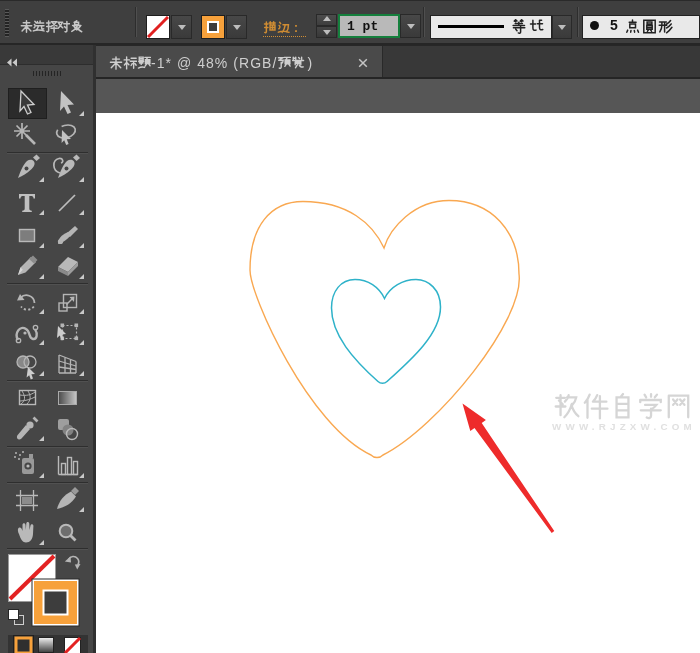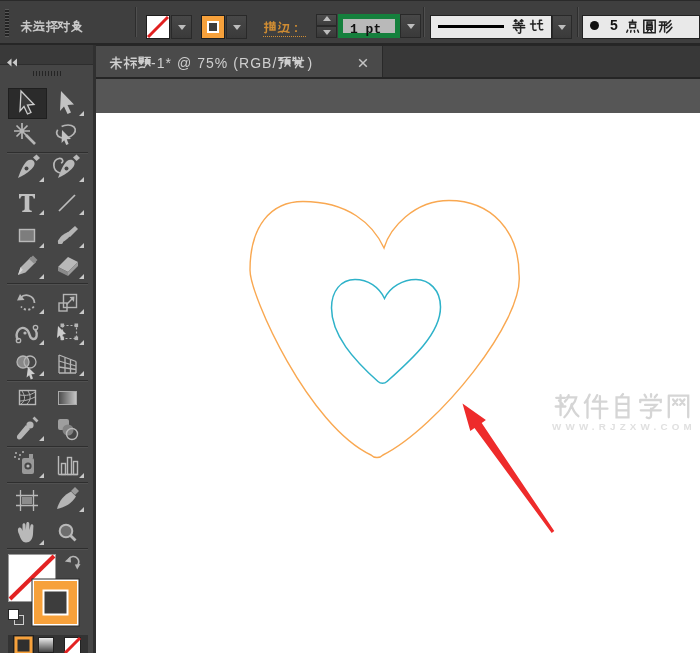--- a/index.html
+++ b/index.html
@@ -136,21 +136,21 @@
       <use href="#q-bian"></use>
     </svg><span style="font:bold 12px 'Liberation Sans';position:relative;top:-2px;margin-left:4px">:</span>
 </div>
 <div class="abs" style="left:263px;top:36px;width:43px;border-bottom:1px dotted #cf8c33;"></div>
 <div class="abs" style="left:316px;top:14px;width:21px;height:12px;background:linear-gradient(#4c4c4c,#3e3e3e);border:1px solid #292929;box-sizing:border-box;">
   <div style="position:absolute;left:50%;top:50%;margin:-4px 0 0 -4px;width:0;height:0;border-left:4px solid transparent;border-right:4px solid transparent;border-bottom:5px solid #bdbdbd;"></div>
 </div>
 <div class="abs" style="left:316px;top:26px;width:21px;height:12px;background:linear-gradient(#464646,#383838);border:1px solid #292929;box-sizing:border-box;">
   <div style="position:absolute;left:50%;top:50%;margin:-2px 0 0 -4px;width:0;height:0;border-left:4px solid transparent;border-right:4px solid transparent;border-top:5px solid #bdbdbd;"></div>
 </div>
-<div class="abs" style="left:338px;top:14px;width:62px;height:24px;background:#b9b9b9;border:5px solid #15803d;box-sizing:border-box;
+<div class="abs" style="left:338px;top:14px;width:62px;height:24px;background:#b9b9b9;border:2px solid #15803d;box-sizing:border-box;
      font:bold 13px 'Liberation Mono';color:#111;line-height:22px;padding-left:7px;letter-spacing:0px;">1 pt</div>
 <div class="abs ddbtn" style="left:400px;top:14px;">
     <div class="dd-arrow"></div>
   </div>
 <div class="abs vsep" style="left:423px;"></div>
 <div class="abs lightbox" style="left:430px;width:122px;"></div>
 <div class="abs" style="left:438px;top:25px;width:66px;height:3px;background:#000;"></div>
 <div class="abs" style="left:511px;top:19px;color:#222">
   <svg class="cjk" width="15" height="15" viewBox="0 0 100 100">
       <use href="#q-deng"></use>
@@ -177,21 +177,21 @@
 
 <div class="abs" id="tabbar"></div>
 <div class="abs" id="tab"></div>
 <div class="abs" style="left:109px;top:56px;color:#cfcfcf;white-space:nowrap;">
   <svg class="cjk" width="14" height="14" viewBox="0 0 100 100">
       <use href="#q-wei"></use>
     </svg><svg class="cjk" width="14" height="14" viewBox="0 0 100 100">
       <use href="#q-biao"></use>
     </svg><svg class="cjk" width="14" height="14" viewBox="0 0 100 100">
       <use href="#q-ti"></use>
-    </svg><span style="font:14px 'Liberation Sans';position:relative;top:-2.5px;letter-spacing:1.05px;">-1* @ 75% (RGB/</span><svg class="cjk" width="14" height="14" viewBox="0 0 100 100">
+    </svg><span style="font:14px 'Liberation Sans';position:relative;top:-2.5px;letter-spacing:1.05px;">-1* @ 48% (RGB/</span><svg class="cjk" width="14" height="14" viewBox="0 0 100 100">
       <use href="#q-yu"></use>
     </svg><svg class="cjk" width="14" height="14" viewBox="0 0 100 100">
       <use href="#q-lan"></use>
     </svg><span style="font:14px 'Liberation Sans';position:relative;top:-2.5px;margin-left:2px;">)</span>
 </div>
 <svg class="abs" style="left:358px;top:58px" width="10" height="10" viewBox="0 0 10 10">
     <path d="M1.2,1.2 L8.8,8.8 M8.8,1.2 L1.2,8.8" stroke="#c4c4c4" stroke-width="1.5"></path>
   </svg>
 
 <div class="abs" id="paste"></div>

